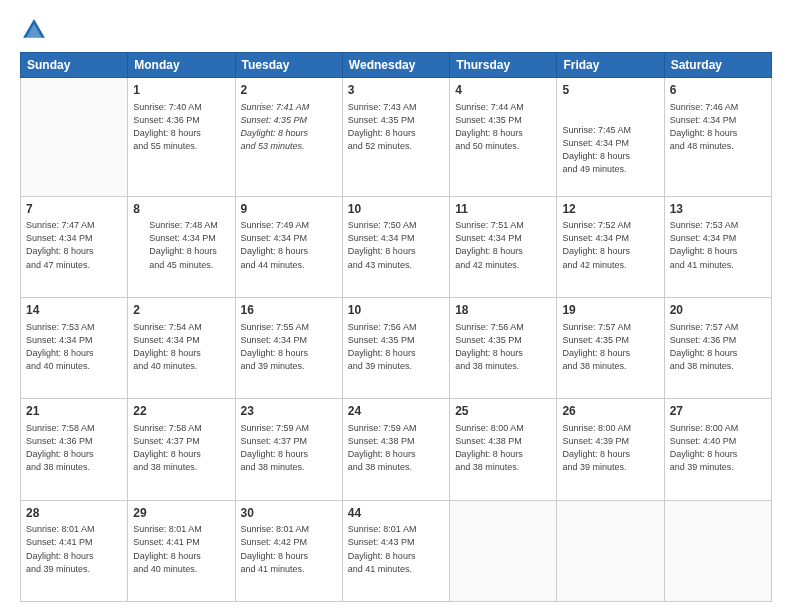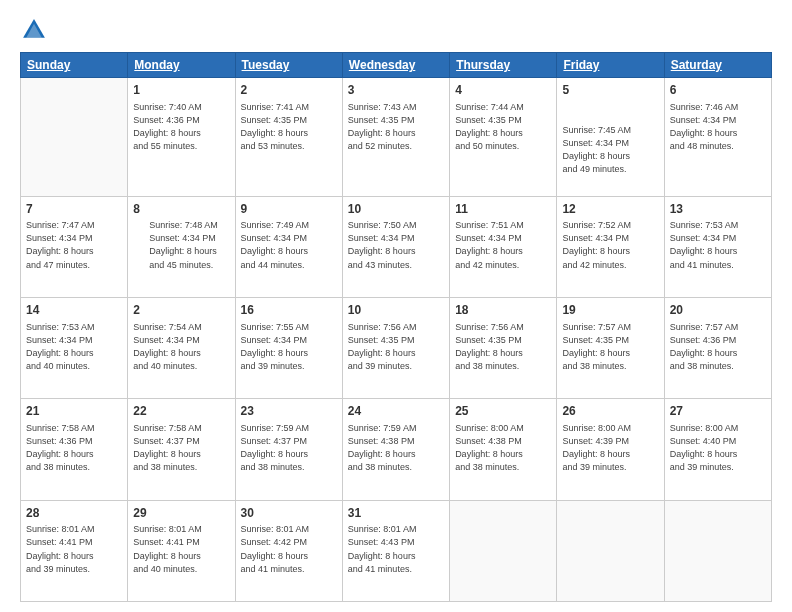--- a/index.html
+++ b/index.html
@@ -60,21 +60,20 @@
       table-layout: fixed;
     }
     .calendar th {
       background-color: #2a6db5;
       color: #fff;
       font-size: 12px;
       font-weight: bold;
       text-align: left;
       padding: 5px 6px;
       border: 1px solid #1f5a9a;
-      text-decoration: underline;
     }
     .calendar td {
       border: 1px solid #ccc;
       vertical-align: top;
       padding: 4px 5px;
       font-size: 9.5px;
       color: #333;
       line-height: 1.4;
       height: 88px;
     }
@@ -132,21 +131,21 @@
           <td class="empty-cell"></td>
           <td>
             <span class="day-number">1</span>
             <div class="day-info" style="white-space: pre-line;">Sunrise: 7:40 AM
 Sunset: 4:36 PM
 Daylight: 8 hours
 and 55 minutes.</div>
           </td>
           <td>
             <span class="day-number">2</span>
-            <div class="day-info" style="white-space: pre-line;">Sunrise: 7:41 AM
+            <div class="day-info" style="white-space: pre-line; font-style: italic;">Sunrise: 7:41 AM
 Sunset: 4:35 PM
 Daylight: 8 hours
 and 53 minutes.</div>
           </td>
           <td>
             <span class="day-number">3</span>
             <div class="day-info" style="white-space: pre-line;">Sunrise: 7:43 AM
 Sunset: 4:35 PM
 Daylight: 8 hours
 and 52 minutes.</div>
@@ -342,21 +341,21 @@
 and 40 minutes.</div>
           </td>
           <td>
             <span class="day-number">30</span>
             <div class="day-info" style="white-space: pre-line;">Sunrise: 8:01 AM
 Sunset: 4:42 PM
 Daylight: 8 hours
 and 41 minutes.</div>
           </td>
           <td>
-            <span class="day-number">31</span>
+            <span class="day-number">44</span>
             <div class="day-info" style="white-space: pre-line;">Sunrise: 8:01 AM
 Sunset: 4:43 PM
 Daylight: 8 hours
 and 41 minutes.</div>
           </td>
           <td class="empty-cell"></td>
           <td class="empty-cell"></td>
           <td class="empty-cell"></td>
         </tr>
       </tbody>

